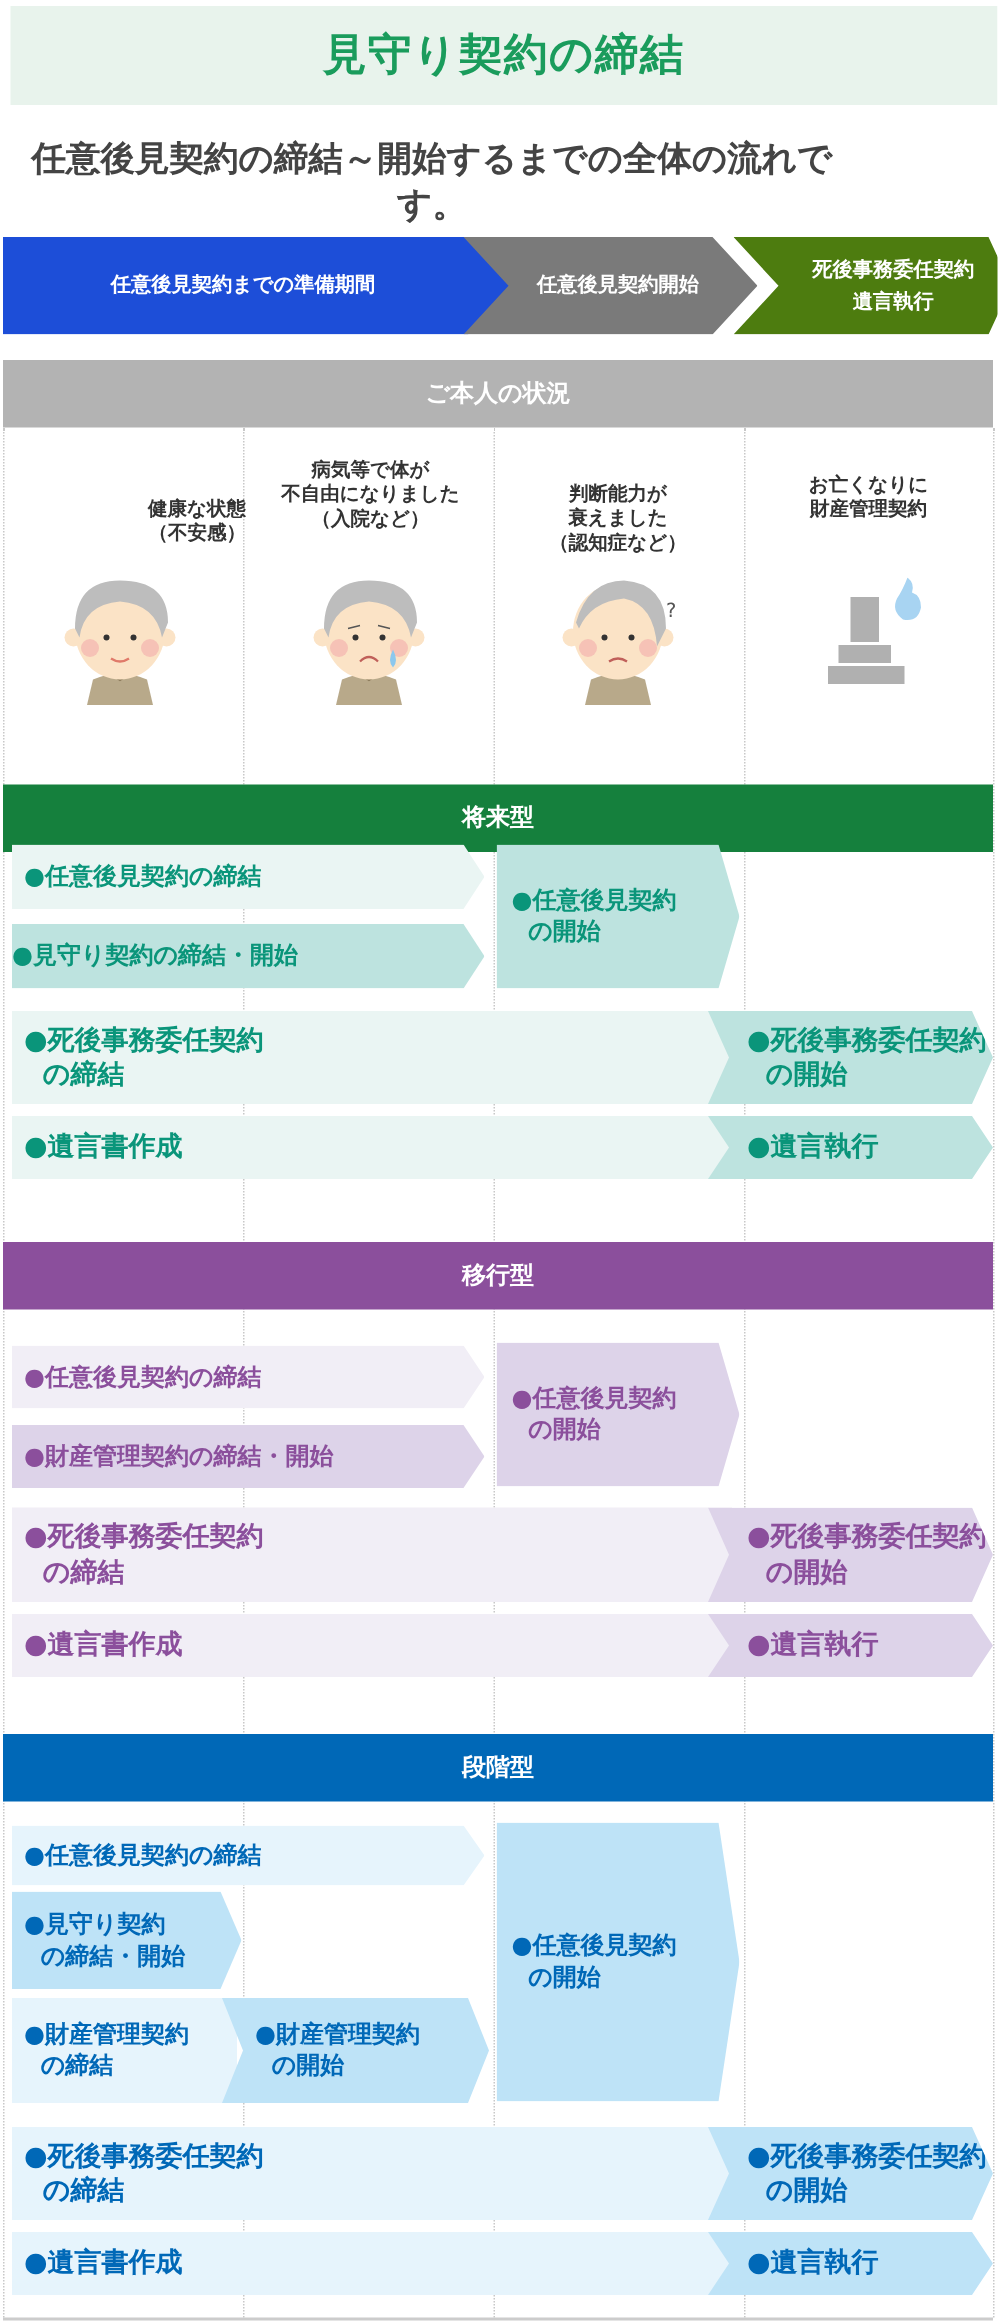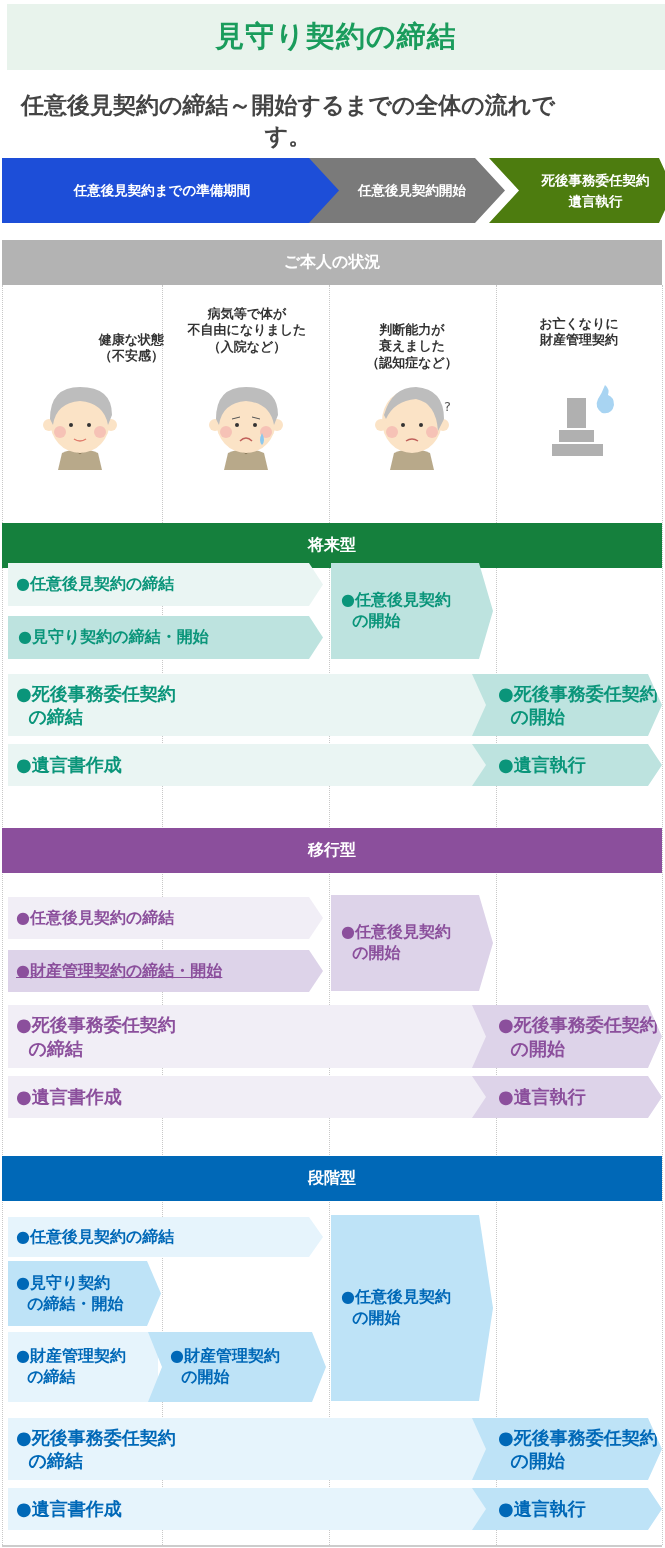--- a/index.html
+++ b/index.html
@@ -117,21 +117,21 @@
   <rect x="2" y="59" width="51" height="12" fill="#b0b0b0"></rect>
   <path d="M55 0 Q52 8 48 14 Q44 22 52 28 Q62 30 64 20 Q64 12 58 10 Q60 4 55 0 Z" fill="#a8d4f2"></path>
 </svg>
 
 <div class="abs section-head" style="top:499px;background:#15803d;margin-top:24px;">
   <span>将来型</span>
 </div>
 <div class="abs box big t-light arrow-r" style="left:8px;top:563px;width:315px;height:43px;padding-left:8px;">
     <span class="txt">●任意後見契約の締結</span>
   </div>
-<div class="abs box big t-dark arrow-r" style="left:8px;top:616px;width:315px;height:43px;padding-left:10px;">
+<div class="abs box big t-dark arrow-r" style="left:8px;top:616px;width:315px;height:43px;padding-left:0;">
     <span class="txt">●見守り契約の締結・開始</span>
   </div>
 <div class="abs box big t-dark arrow-r" style="left:331px;top:563px;width:162px;height:96px;padding-left:10px;">
     <span class="txt">●任意後見契約
   の開始</span>
   </div>
 <div class="abs box small t-light" style="left:8px;top:674px;width:480px;height:62px;padding-left:8px;">
     <span class="txt">●死後事務委任契約
   の締結</span>
   </div>
@@ -145,21 +145,21 @@
 <div class="abs box small t-dark arrow-rl" style="left:472px;top:744px;width:190px;height:42px;padding-left:26px;">
     <span class="txt">●遺言執行</span>
   </div>
 
 <div class="abs section-head" style="top:828px;background:#8b4f9c;">
   <span>移行型</span>
 </div>
 <div class="abs box big p-light arrow-r" style="left:8px;top:897px;width:315px;height:42px;padding-left:8px;">
     <span class="txt">●任意後見契約の締結</span>
   </div>
-<div class="abs box big p-dark arrow-r" style="left:8px;top:950px;width:315px;height:42px;padding-left:8px;text-decoration:underline;">
+<div class="abs box big p-dark arrow-r" style="left:8px;top:950px;width:315px;height:42px;padding-left:8px;">
     <span class="txt">●財産管理契約の締結・開始</span>
   </div>
 <div class="abs box big p-dark arrow-r" style="left:331px;top:895px;width:162px;height:96px;padding-left:10px;">
     <span class="txt">●任意後見契約
   の開始</span>
   </div>
 <div class="abs box small p-light" style="left:8px;top:1005px;width:480px;height:63px;padding-left:8px;">
     <span class="txt">●死後事務委任契約
   の締結</span>
   </div>

